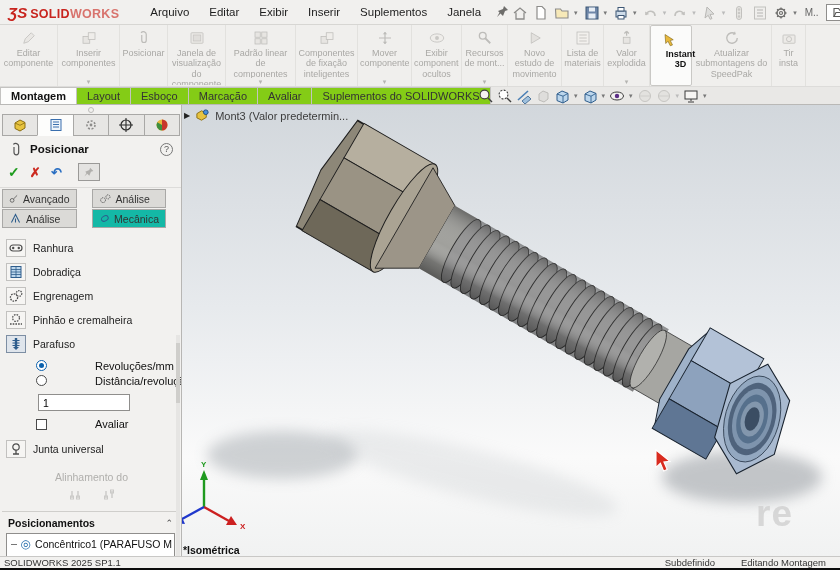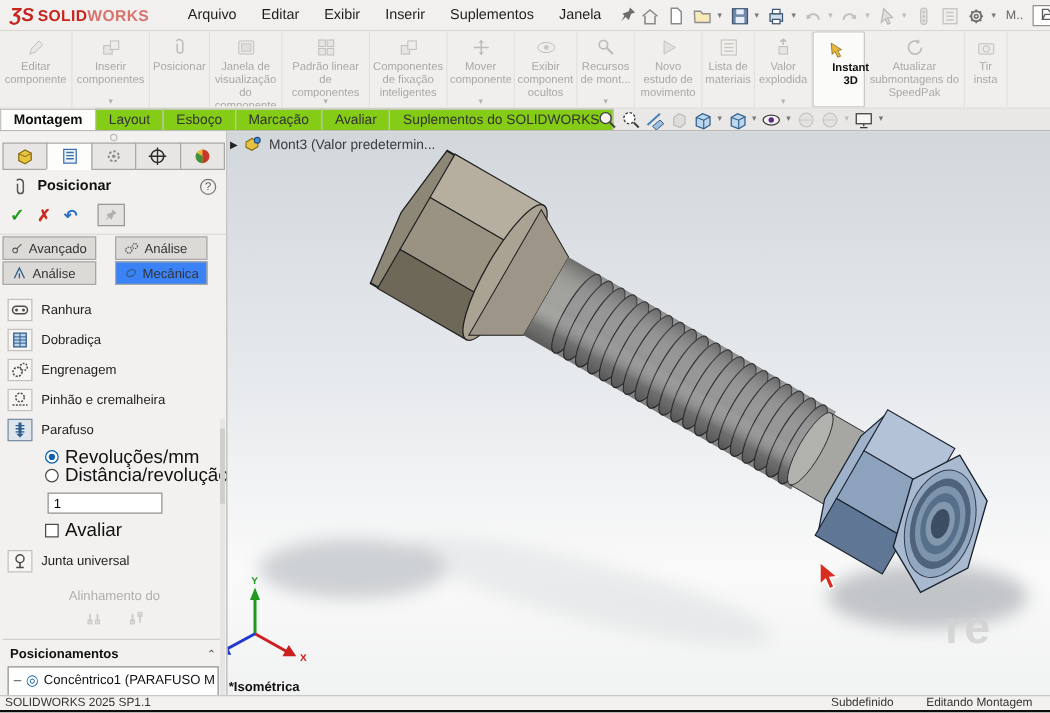--- a/index.html
+++ b/index.html
@@ -54,32 +54,32 @@
   .phead .ptitle { font-weight:bold; font-size:11.5px; color:#111; flex:0 0 auto; }
   .phead .sp { flex:1; }
   .helpq { width:13px; height:13px; border:1px solid #777; border-radius:50%; font-size:9px; color:#555; display:flex; align-items:center; justify-content:center; }
   .confirm { display:flex; align-items:center; gap:10px; padding:3px 8px 6px 8px; border-bottom:1px solid #dddcda; }
   .ok { color:#1e9c1e; font-weight:bold; font-size:14px; }
   .no { color:#cc2a20; font-weight:bold; font-size:13px; }
   .undo { color:#2a6fc2; font-weight:bold; font-size:13px; transform:scaleX(-1); }
   .pinbtn { width:22px; height:18px; border:1px solid #9a9997; background:#e4e3e1; display:flex; align-items:center; justify-content:center; margin-left:6px; }
   .mtabs { display:flex; padding:1px 16px 0 2px;gap:16px; }
   .mtab { flex:1; height:19px; background:#dbdad7; border:1px solid #a9a8a6; margin-right:-1px; display:flex; align-items:center; gap:4px; padding:0 6px; font-size:10.5px; color:#333; white-space:nowrap; overflow:hidden; }
-  .mtab.active { background:#3b82f6; font-weight:normal; }
+  .mtab.active { background:#14b8a6; font-weight:normal; }
   .mates { padding:8px 4px 0 6px; position:relative; }
   .mrow { display:flex; align-items:center; gap:7px; height:24px; }
   .micon { width:20px; height:18px; border:1px solid #c2c1bf; background:#f6f5f3; display:flex; align-items:center; justify-content:center; flex:0 0 20px; }
   .micon.sel { background:#dfe5ec; border:1px solid #7d8ea3; }
   .mlabel { color:#222; font-size:10.5px; }
   .subblock { padding:2px 0 4px 30px; }
   .optrow { display:flex; align-items:center; gap:5px; height:15px; }
   .radio { width:11px; height:11px; border:1px solid #4a4a4a; border-radius:50%; background:#fff; position:relative; flex:0 0 11px; }
   .radio.checked { border-color:#0b61ad; }
   .radio.checked::after { content:""; position:absolute; left:2px; top:2px; width:5px; height:5px; border-radius:50%; background:#0b61ad; }
-  .optlabel { font-size:15px; color:#111; }
+  .optlabel { font-size:11px; color:#111;margin-left:43px; }
   .numin { width:92px; height:17px; border:1px solid #8f8e8c; background:#fff; font-size:10.5px; padding:0 4px; margin:6px 0 4px 2px; font-family:"Liberation Sans", sans-serif; }
   .chkrow { display:flex; align-items:center; gap:5px; height:18px; }
   .chk { width:11px; height:11px; border:1px solid #4a4a4a; background:#fff; flex:0 0 11px; }
   .align-label { color:#b0afac; font-size:10.5px; text-align:center; margin-top:10px; }
   .align-icons { display:flex; justify-content:center; gap:14px; margin:4px 0 8px 0; }
   .aic { width:20px; height:16px; display:flex; align-items:center; justify-content:center; opacity:.45; }
   .pdivider { border-top:1px solid #cfcecb; margin:2px 2px 0 2px; }
   .poshead { display:flex; align-items:center; padding:5px 8px 3px 8px; }
   .poshead .ph { font-weight:bold; font-size:10.5px; color:#111; flex:1; }
   .chev { font-size:9px; color:#444; }
@@ -90,21 +90,21 @@
   .positem .pl { font-size:10.5px; color:#111; }
   .pscroll { position:absolute; right:1px; top:230px; width:4px; height:250px; background:#e6e5e3; }
   .pscroll .thumb { position:absolute; top:8px; left:0; width:4px; height:60px; background:#cfcecb; }
 
   
   .viewport { position:relative; flex:1; min-width:0; overflow:hidden; }
   .vpsvg { position:absolute; inset:0; display:block; }
   .tree-flyout { position:absolute; left:2px; top:3px; display:flex; align-items:center; gap:5px; color:#3c3c3c; font-size:11px; }
   .tree-flyout .fa { font-size:8px; color:#222; }
   .viewlabel { position:absolute; left:1px; bottom:0px; font-weight:bold; font-size:10.5px; color:#101010; }
-  .watermark { position:absolute; left:574px; top:376px; font-size:37px; font-weight:bold; color:#d2d2d2; letter-spacing:1px; opacity:.85; }
+  .watermark { position:absolute; left:574px; top:388px; font-size:37px; font-weight:bold; color:#d2d2d2; letter-spacing:1px; opacity:.85; }
 
   
   .statusbar { height:12px; flex:0 0 12px; background:#f2f1ef; border-top:1px solid #c9c8c6; display:flex; align-items:center; font-size:9.5px; color:#333; padding:0 14px 0 4px; }
   .statusbar .sleft { flex:1; }
   .statusbar .sright { display:flex; gap:26px; }
   .blackstrip { height:2px; flex:0 0 2px; background:#0c0c0c; }
 </style>
 </head>
 <body>
 

